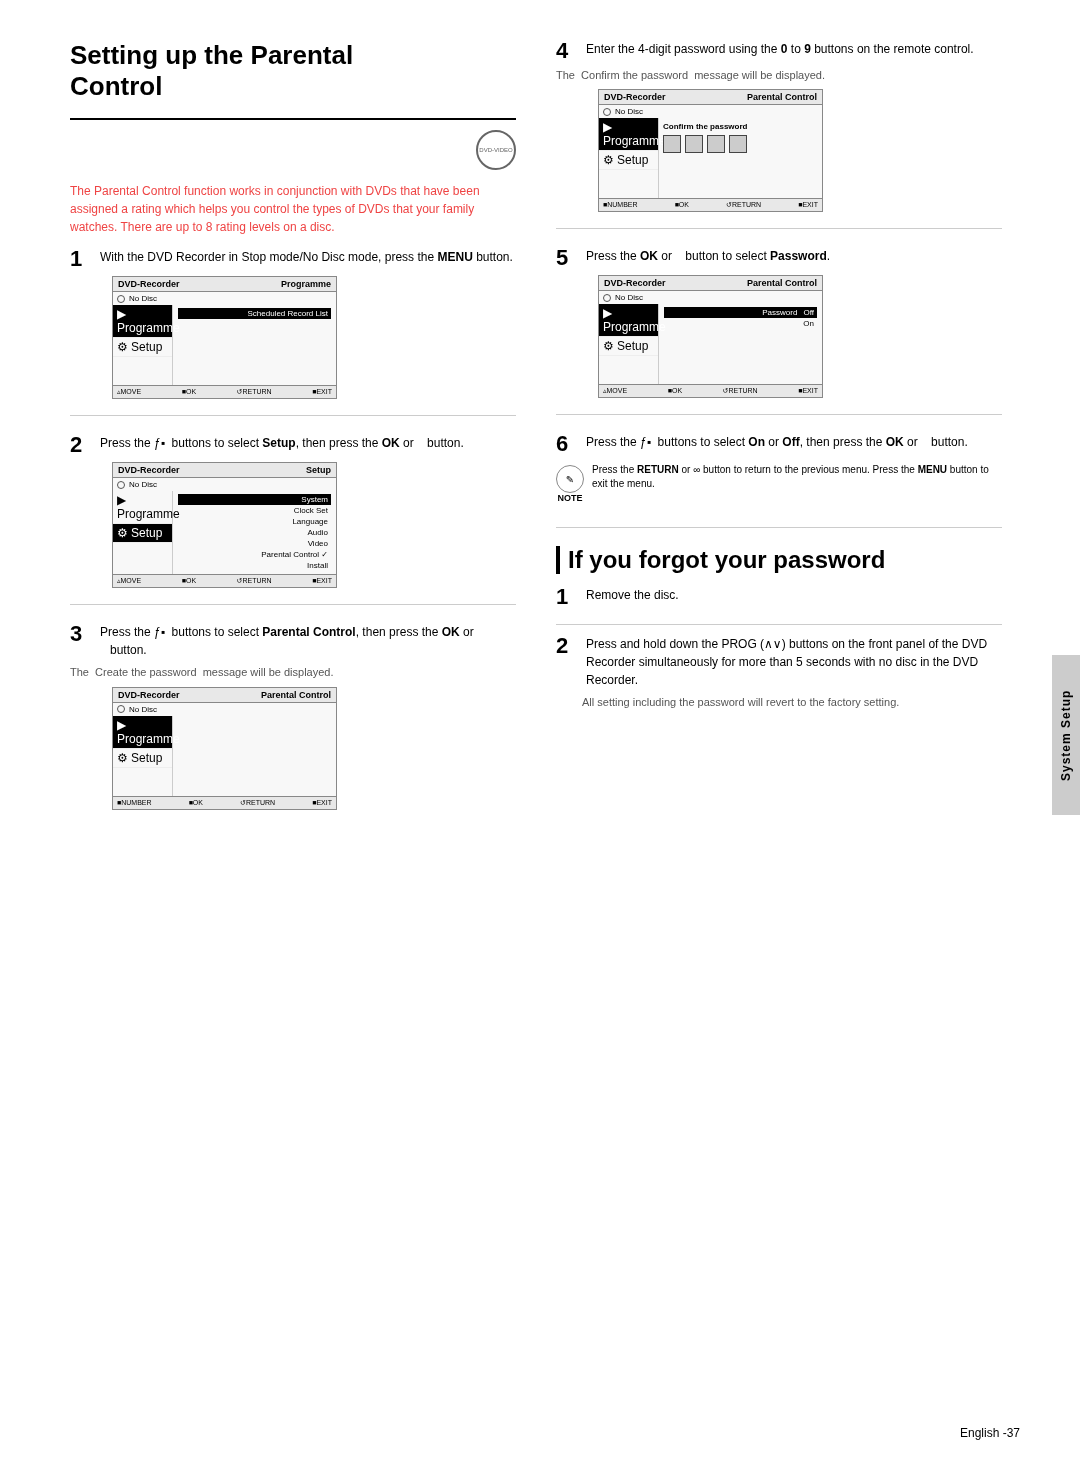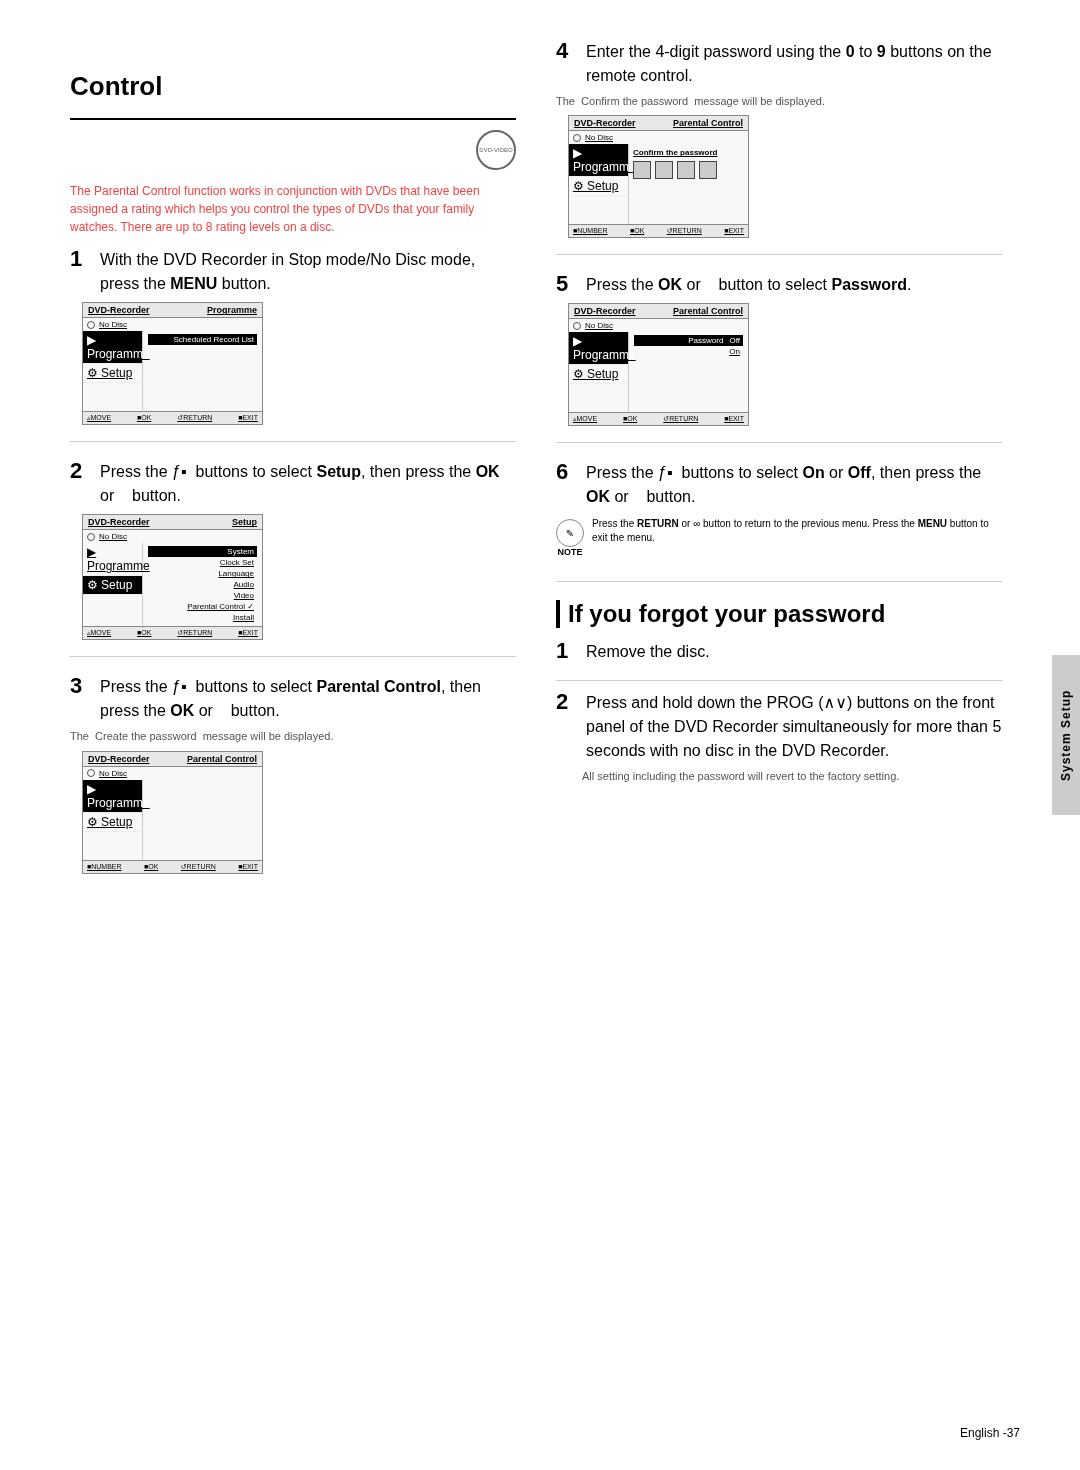--- a/index.html
+++ b/index.html
@@ -105,44 +105,43 @@
 
     .step-num {
       font-size: 22px;
       font-weight: 900;
       min-width: 22px;
       margin-right: 8px;
       line-height: 1;
     }
 
     .step-text {
-      font-size: 16px;
+      font-size: 12px;
       line-height: 1.5;
     }
 
     .step-text strong, .step-text b {
       font-weight: bold;
     }
 
     .sub-text {
       font-size: 11px;
       color: #555;
       margin-bottom: 6px;
       margin-left: 0;
       line-height: 1.4;
     }
 
     
     .dvd-screen {
       border: 1px solid #888;
-      width: 181px;
-      margin: 6px 0 0 12px;
+      width: 225px;
+      margin: 6px 0 0 42px;
       background: #f8f8f8;
       font-size: 9px;
-      text-decoration: underline;
     }
 
     .dvd-screen-header {
       display: flex;
       justify-content: space-between;
       padding: 2px 5px;
       border-bottom: 1px solid #888;
       font-size: 9px;
       font-weight: bold;
       background: #e8e8e8;
@@ -286,21 +285,21 @@
   <div class="sidebar-tab">
     <span>System Setup</span>
   </div>
 
   <div class="content">
 
     <div class="left-col">
 
       <div style="margin-bottom:10px;">
         <div class="section-title">
-          <br>
+          <span>Setting up the Parental</span><br>
           <span>Control</span>
         </div>
         <hr class="header-divider">
 
         <div style="display:flex; justify-content:flex-end; margin-bottom:4px;">
           <div class="dvd-icon">
             <span style="font-size:6px; text-align:center; line-height:1.1;">DVD-VIDEO</span>
           </div>
         </div>
         <p class="intro-text">The Parental Control function works in conjunction with DVDs that have been assigned a rating which helps you control the types of DVDs that your family watches. There are up to 8 rating levels on a disc.</p>

